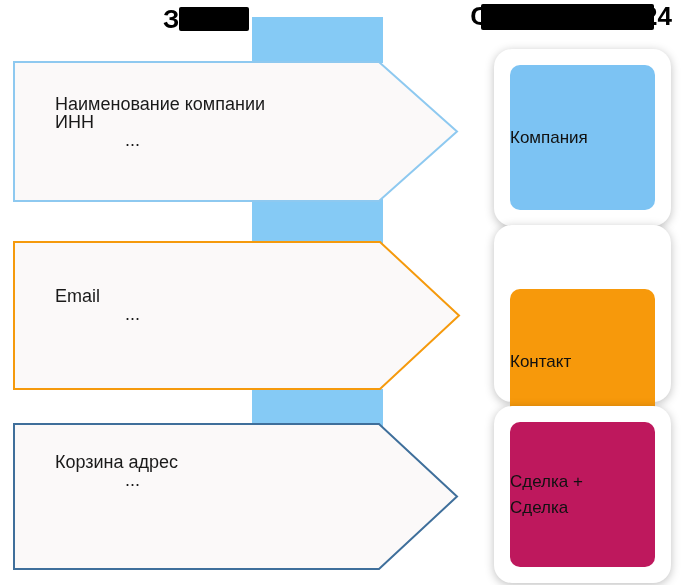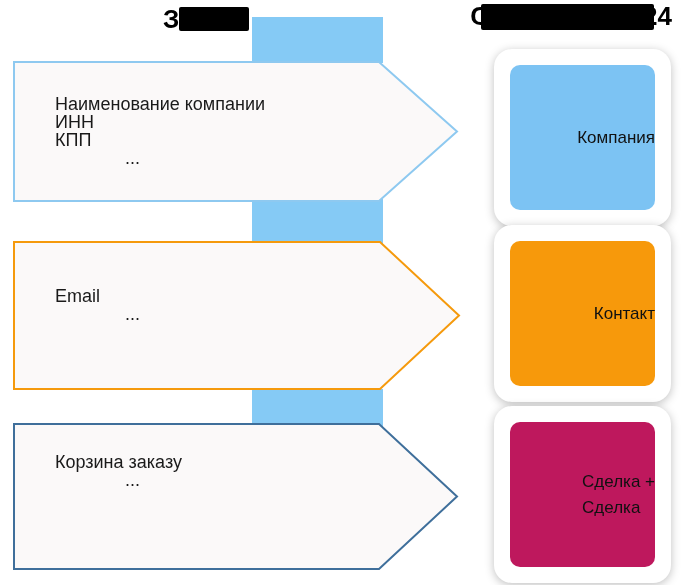--- a/index.html
+++ b/index.html
@@ -30,25 +30,25 @@
   
   .card{
     position:absolute;left:494px;width:177px;height:177px;background:#ffffff;
     border-radius:18px;box-shadow:0 2px 10px rgba(0,0,0,0.25);z-index:2;
   }
   .card1{top:49px;}
   .card2{top:225px;}
   .card3{top:406px;}
   .entity{
     position:absolute;left:16px;top:16px;width:145px;height:145px;border-radius:10px;
-    display:flex;align-items:center;justify-content:flex-end;
+    display:flex;align-items:center;justify-content:flex-start;
     font-size:17px;color:#111;text-align:center;
   }
   .entity-company{background:#7cc3f3;}
-  .entity-contact{background:#f7990b;}
+  .entity-contact{background:#f7990b;margin-top:48px;}
   .entity-deal{background:#be185d;}
   .entity .multiline{text-align:left;line-height:26px;}
 </style>
 </head>
 <body>
 
 <div class="stage">
 
   <div class="title title-left">Заказ</div>
   <div class="title title-right">CRM Битрикс24</div>
@@ -60,41 +60,40 @@
   <div class="bar bar3"></div>
 
   <div class="arrow" style="top:61px;">
     <svg width="446" height="141" viewBox="0 0 446 141">
       <polygon points="1,1 366,1 444,70.5 366,140 1,140" fill="#fbf9f9" stroke="#8ec9f0" stroke-width="2"></polygon>
     </svg>
   </div>
   <div class="arrow-text t1">
     <div>Наименование компании</div>
     <div>ИНН</div>
-    <div>КПП</div>
     <div class="ellipsis">...</div>
   </div>
 
   <div class="arrow" style="top:241px;">
     <svg width="448" height="149" viewBox="0 0 448 149">
       <polygon points="1,1 367,1 446,74.5 367,148 1,148" fill="#fbf9f9" stroke="#f59a0d" stroke-width="2"></polygon>
     </svg>
   </div>
   <div class="arrow-text t2">
     <div>Email</div>
     <div class="ellipsis">...</div>
   </div>
 
   <div class="arrow" style="top:423px;">
     <svg width="446" height="147" viewBox="0 0 446 147">
       <polygon points="1,1 366,1 444,73.5 366,146 1,146" fill="#fbf9f9" stroke="#3f6f9b" stroke-width="2"></polygon>
     </svg>
   </div>
   <div class="arrow-text t3">
-    <div>Корзина заказу</div>
+    <div>Корзина адрес</div>
     <div class="ellipsis">...</div>
   </div>
 
   <div class="card card1">
     <div class="entity entity-company">
       <span>Компания</span>
     </div>
   </div>
 
   <div class="card card2">

